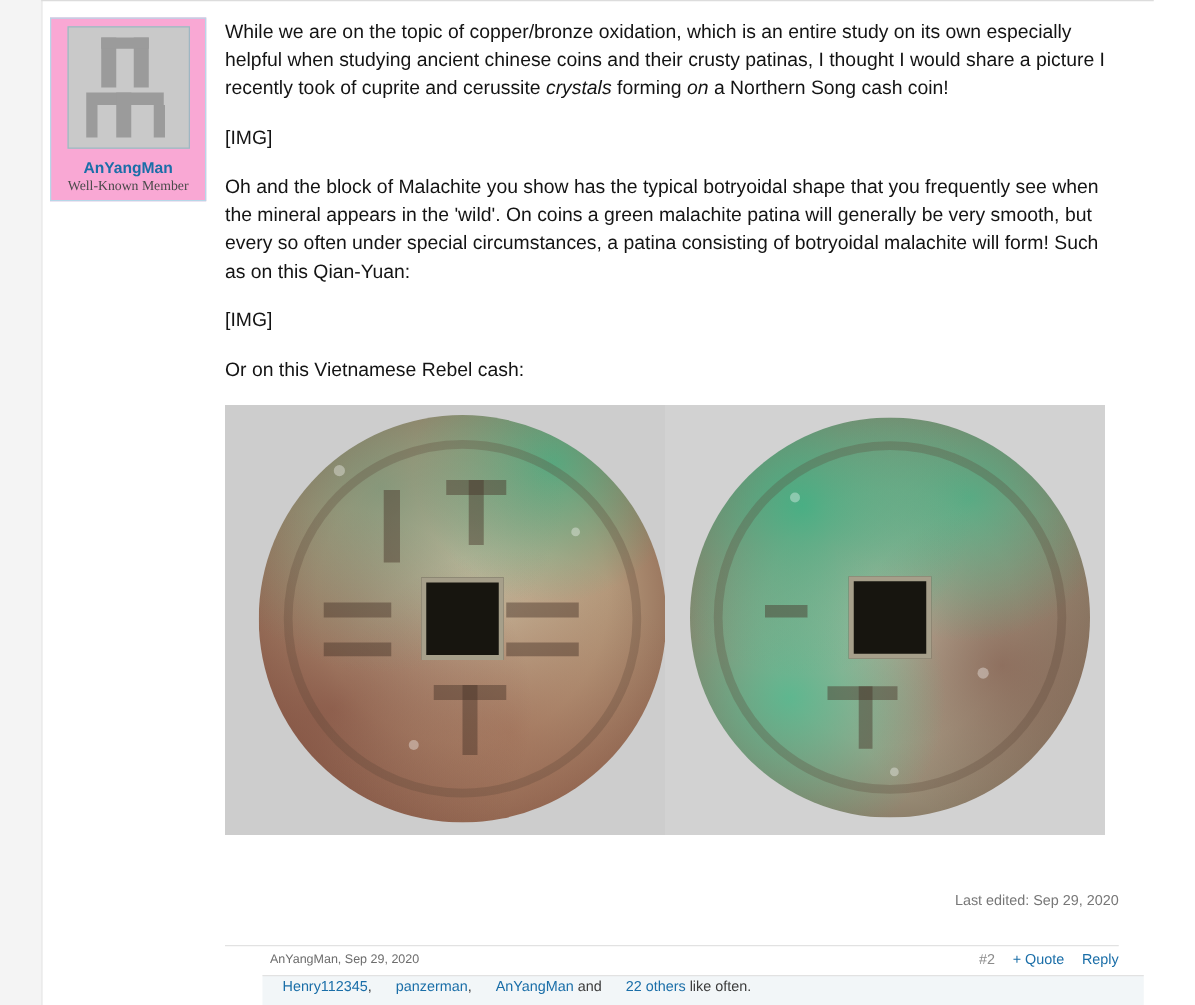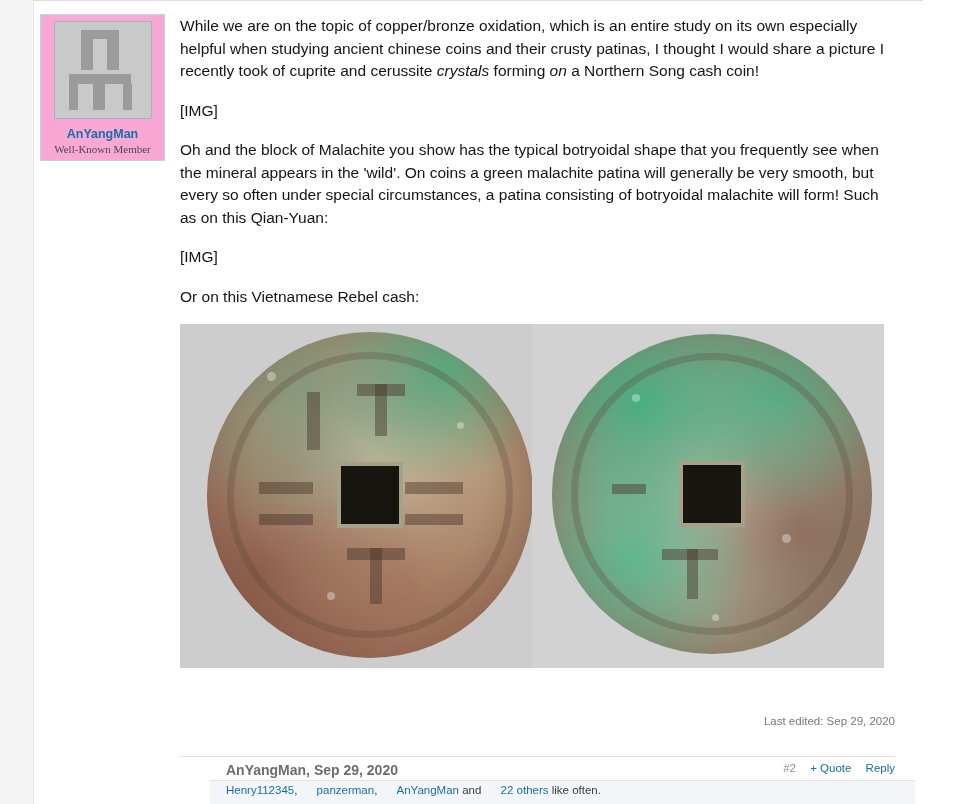--- a/index.html
+++ b/index.html
@@ -188,25 +188,24 @@
     left: 147px;
     top: 755px;
     width: 715px;
     height: 23px;
     border-top: 1px solid #e2e2e2;
     padding-top: 4px;
     box-sizing: border-box;
   }
   .postmeta .left {
     position: absolute;
-    left: 46px;
+    left: 36px;
     top: 5px;
-    font-size: 14px;
+    font-size: 10px;
     color: #6d6d6d;
-    font-weight: bold;
   }
   .postmeta .right {
     position: absolute;
     right: 0;
     top: 5px;
     font-size: 11.5px;
     color: #6d6d6d;
   }
   .postmeta .right a {
     color: #1a6ea8;

